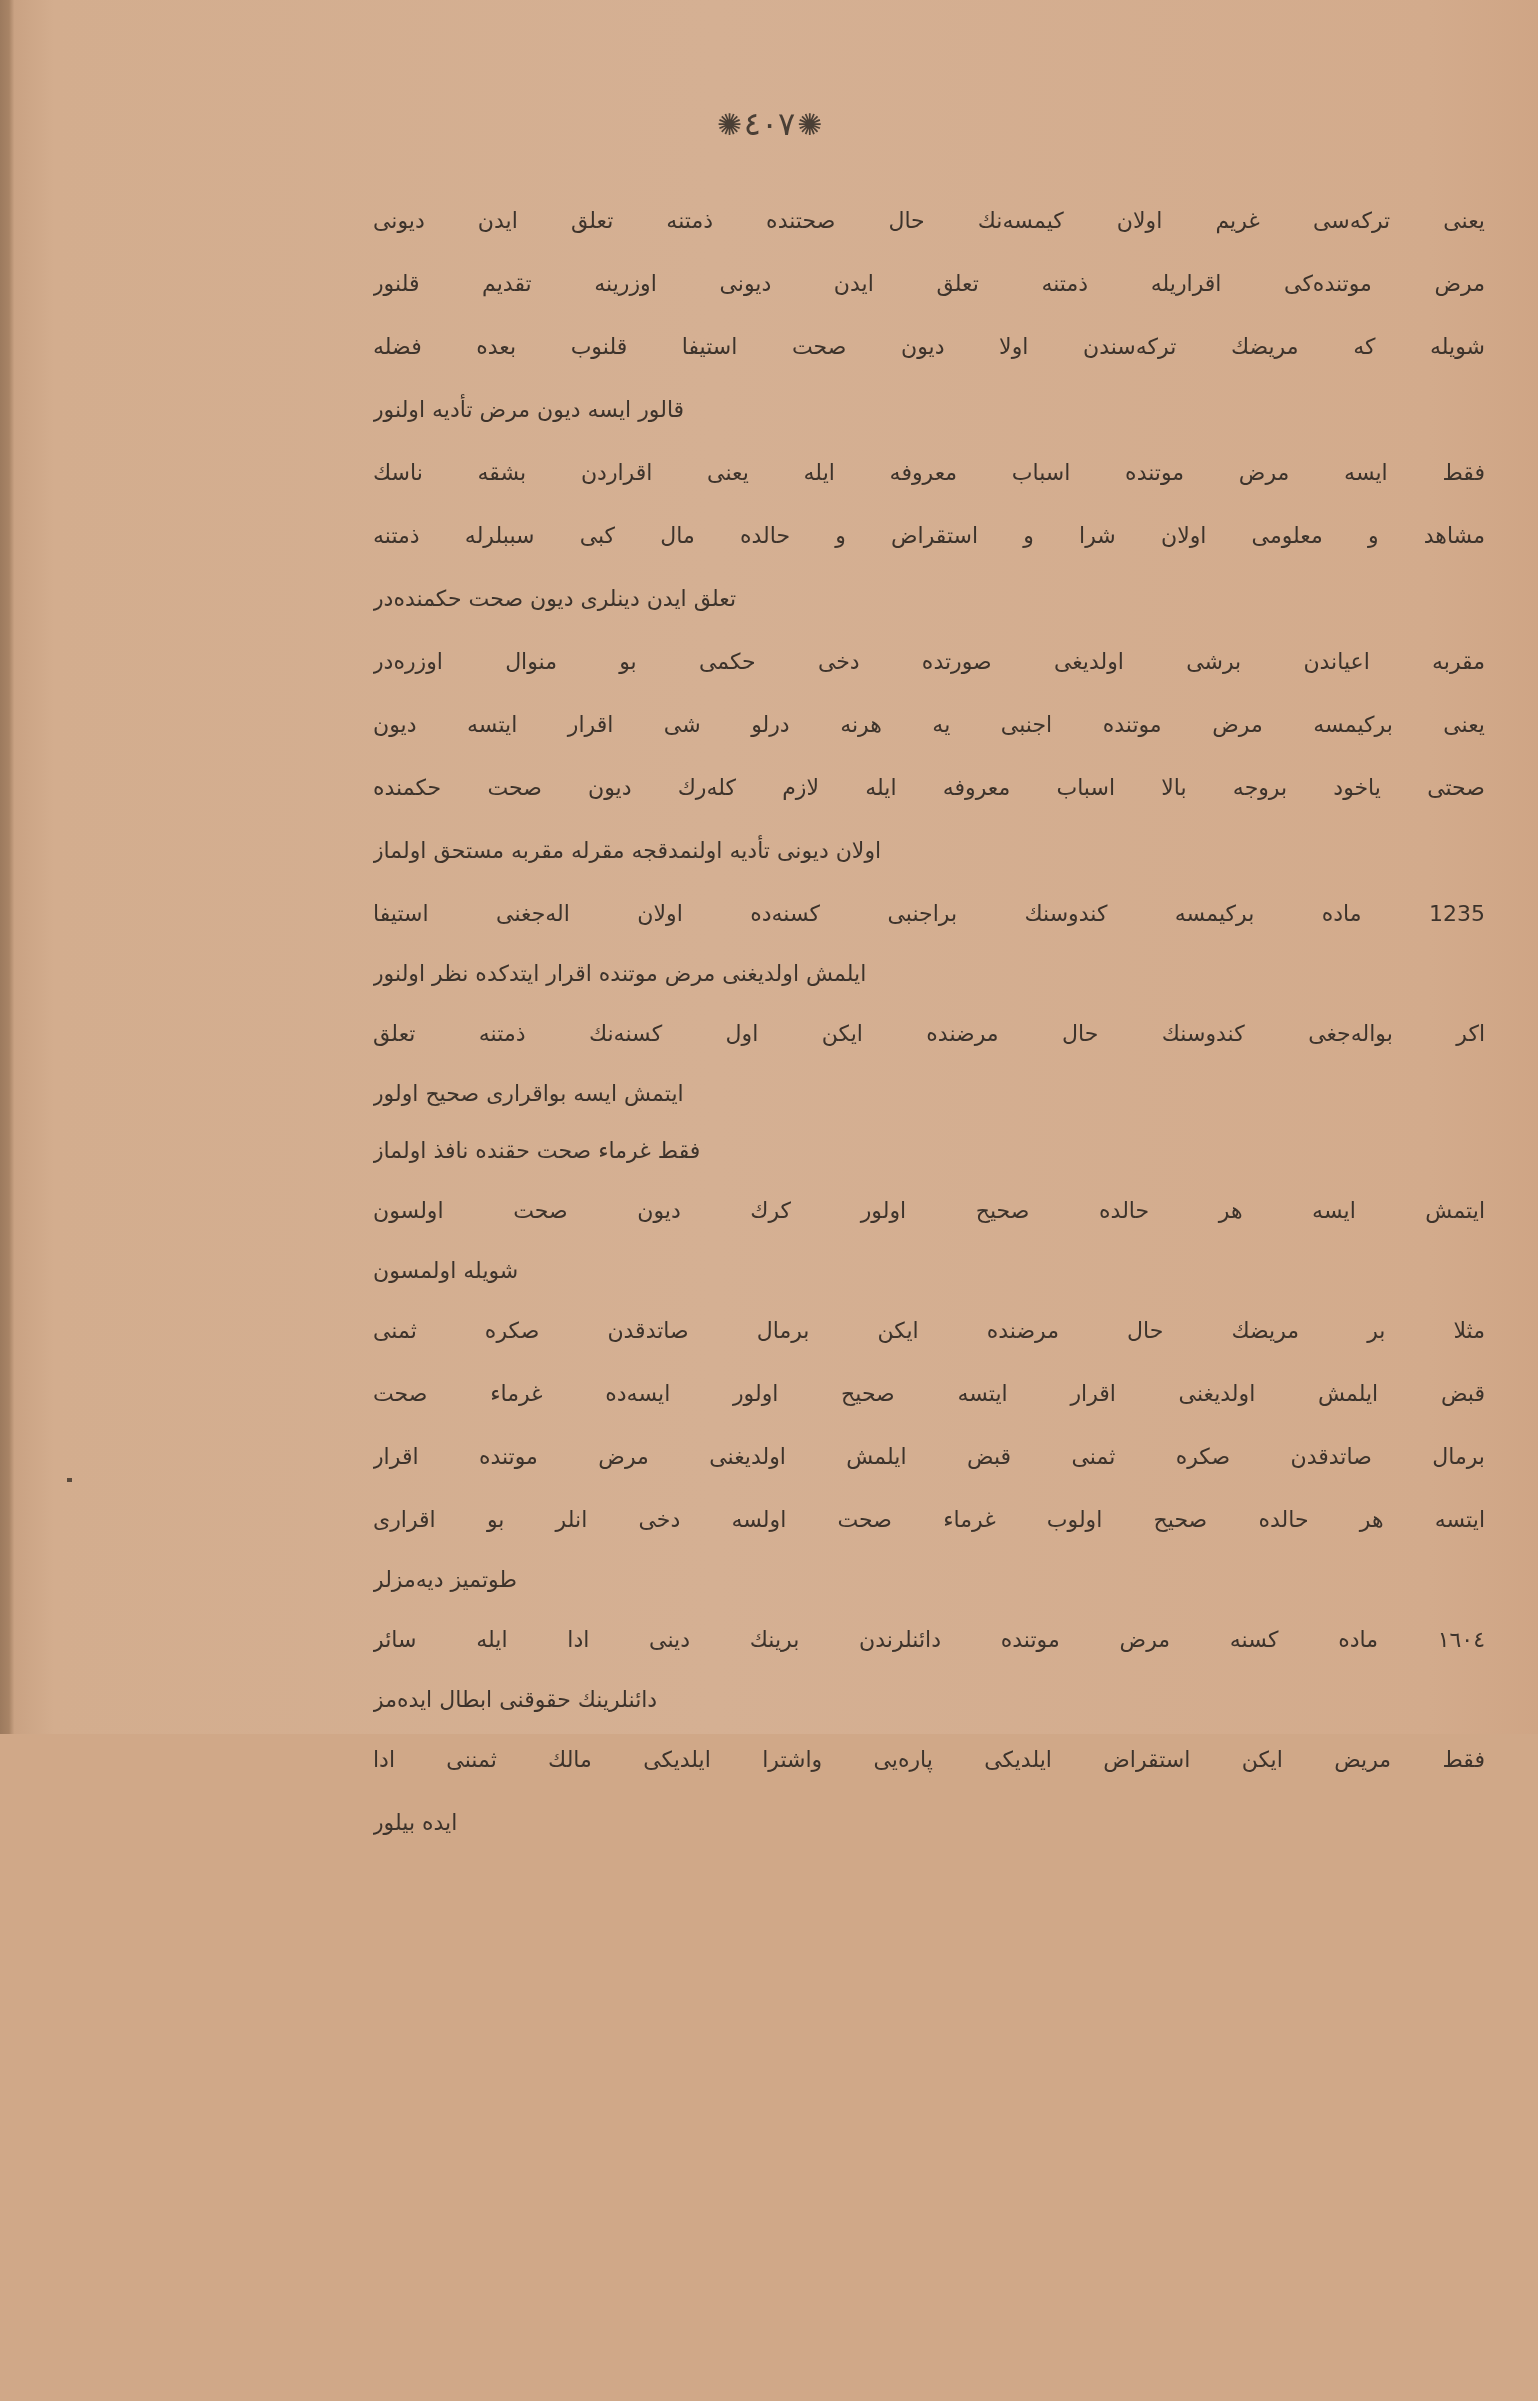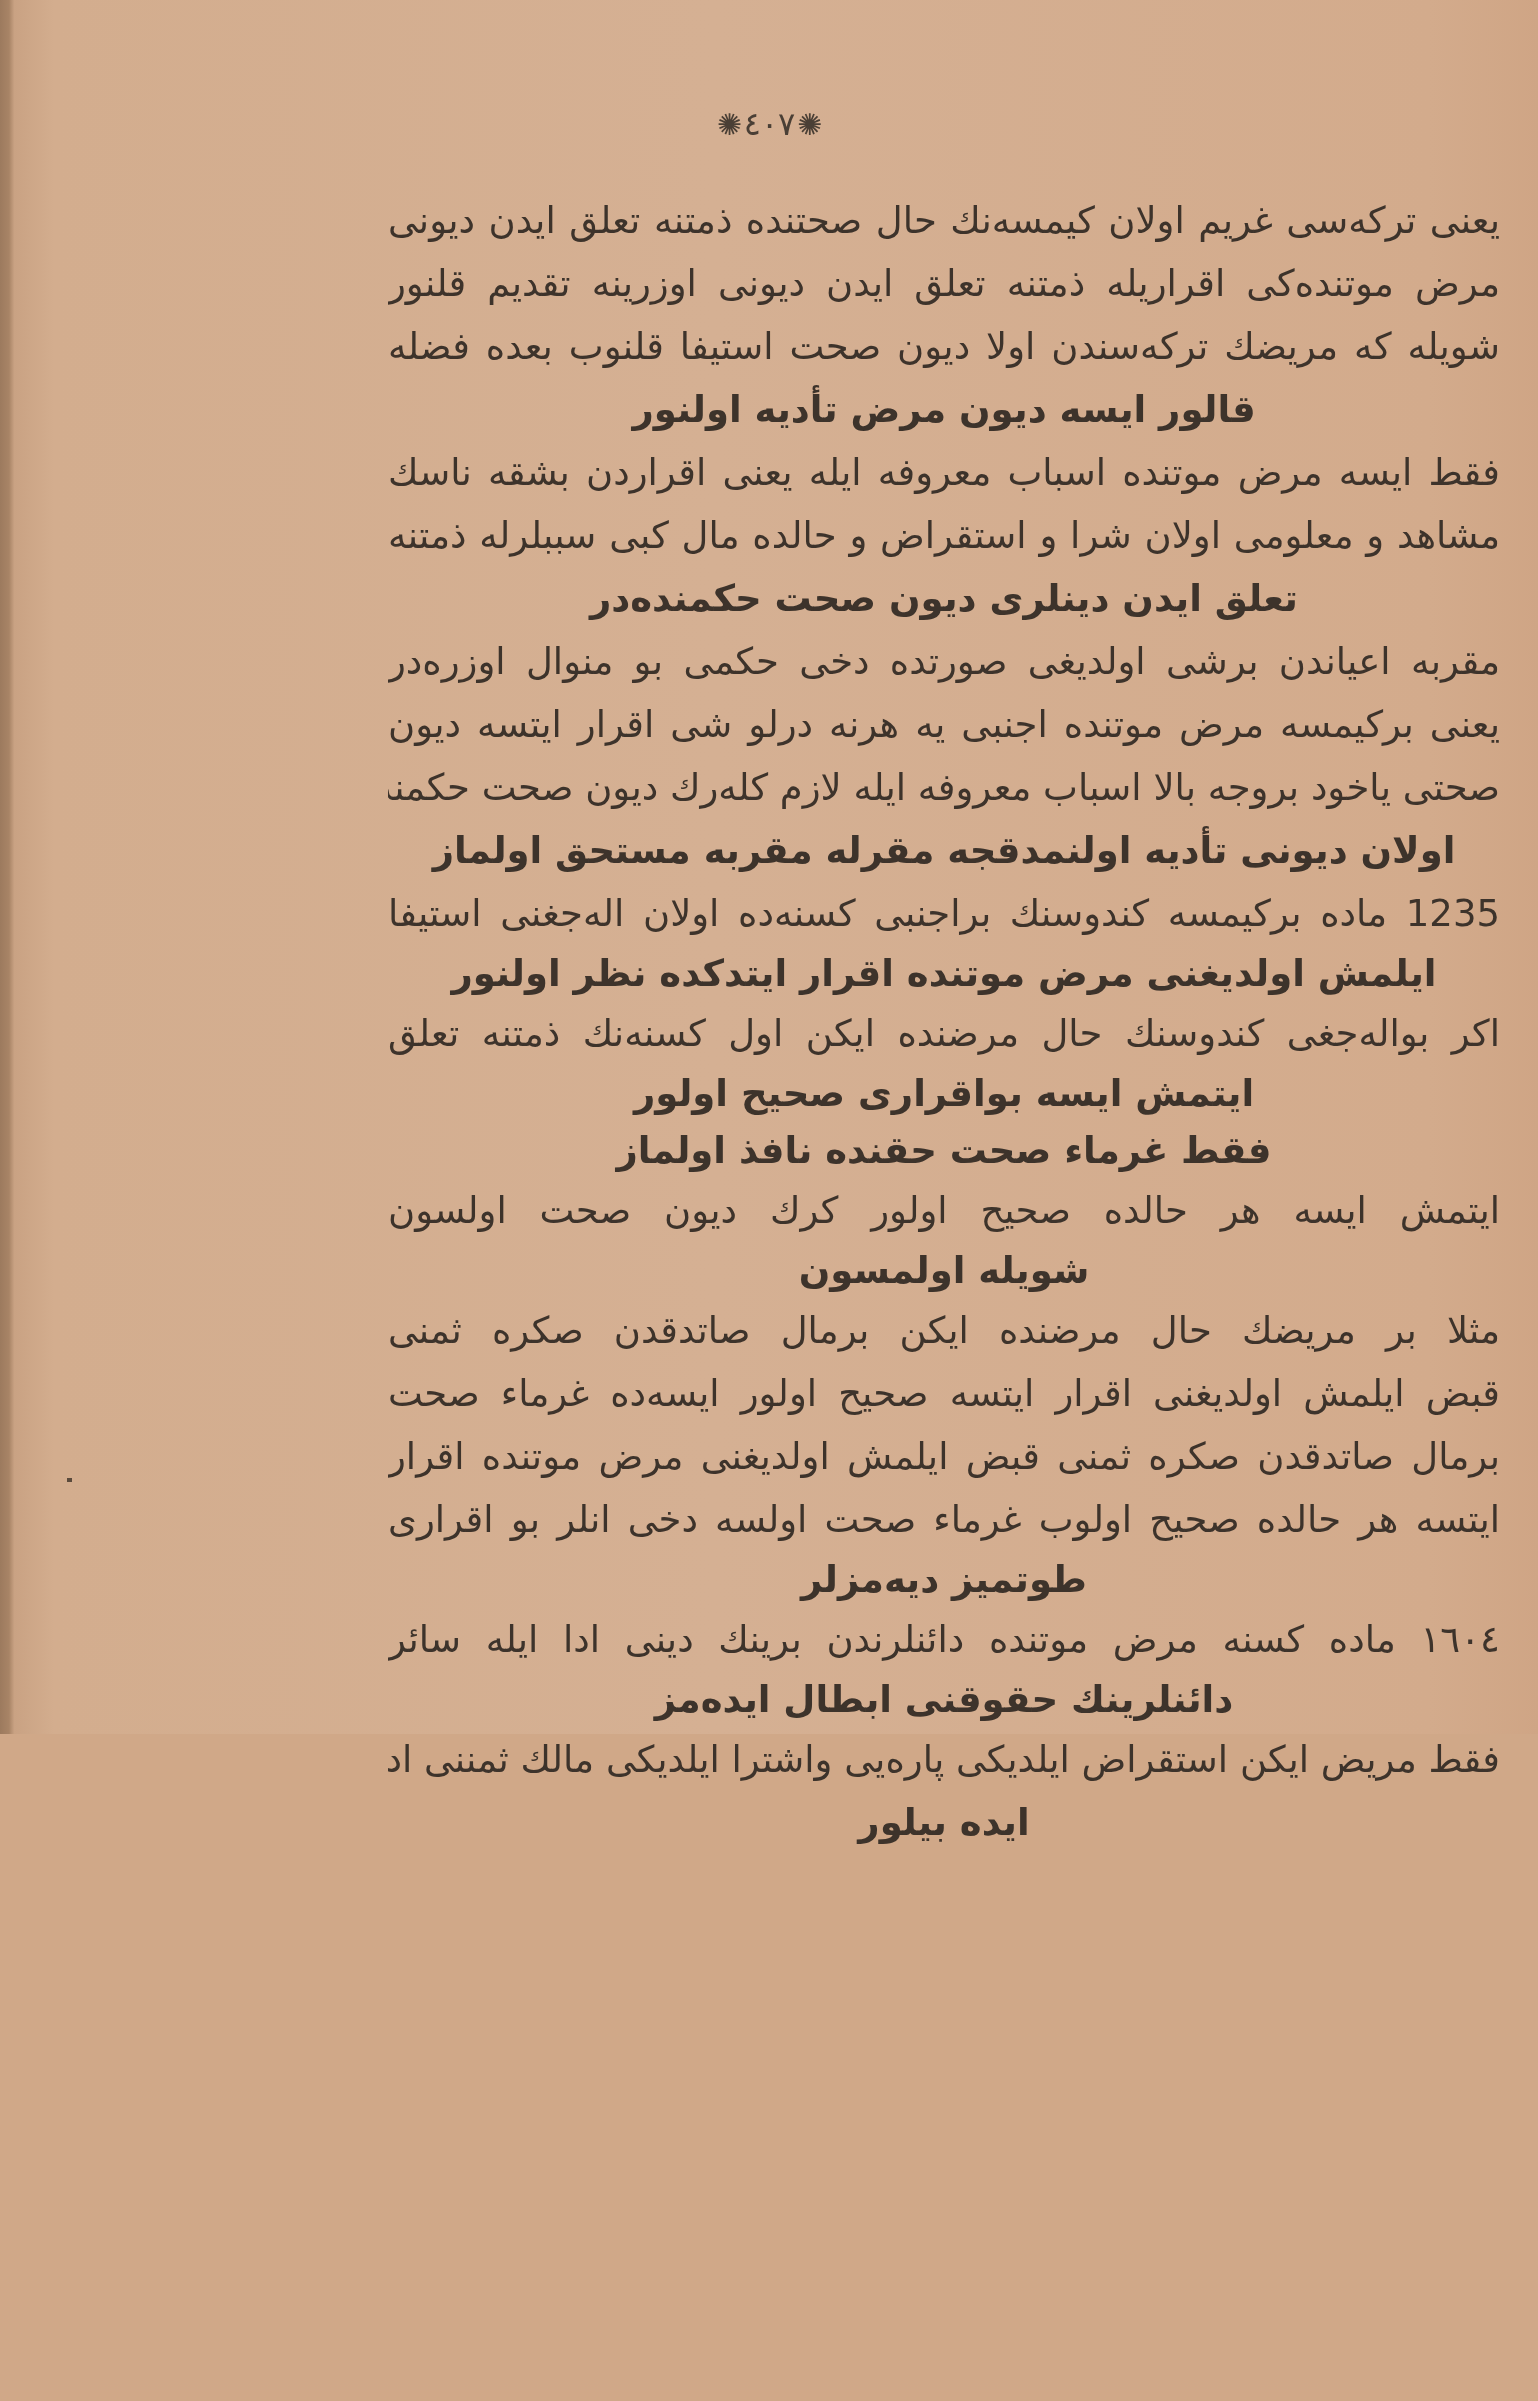--- a/index.html
+++ b/index.html
@@ -23,36 +23,36 @@
       left: 0;
       width: 1539px;
       text-align: center;
       color: #4a3f35;
       font-size: 32px;
       direction: rtl;
     }
     .page-number .orn { font-size: 30px; color: #4a3f35; margin: 0 1.8px; }
     .text-block {
       position: absolute;
-      left: 388px;
+      left: 373px;
       width: 1112px;
       top: 189px;
       direction: rtl;
       color: #3d332b;
       font-family: "DejaVu Sans", sans-serif;
-      font-size: 37px;
+      font-size: 22px;
     }
     .line {
       height: 63px;
       line-height: 63px;
       white-space: nowrap;
       overflow: hidden;
     }
     .line.justify { text-align: justify; text-align-last: justify; }
-    .line.start { text-align: center; font-weight: bold; }
+    .line.start { text-align: left; }
     .line.short { height: 57px; line-height: 57px; }
     .mark {
       position: absolute;
       left: 67px;
       top: 1478px;
       width: 4.5px;
       height: 3.6px;
       background: #5a4a3c;
     }
   </style>

